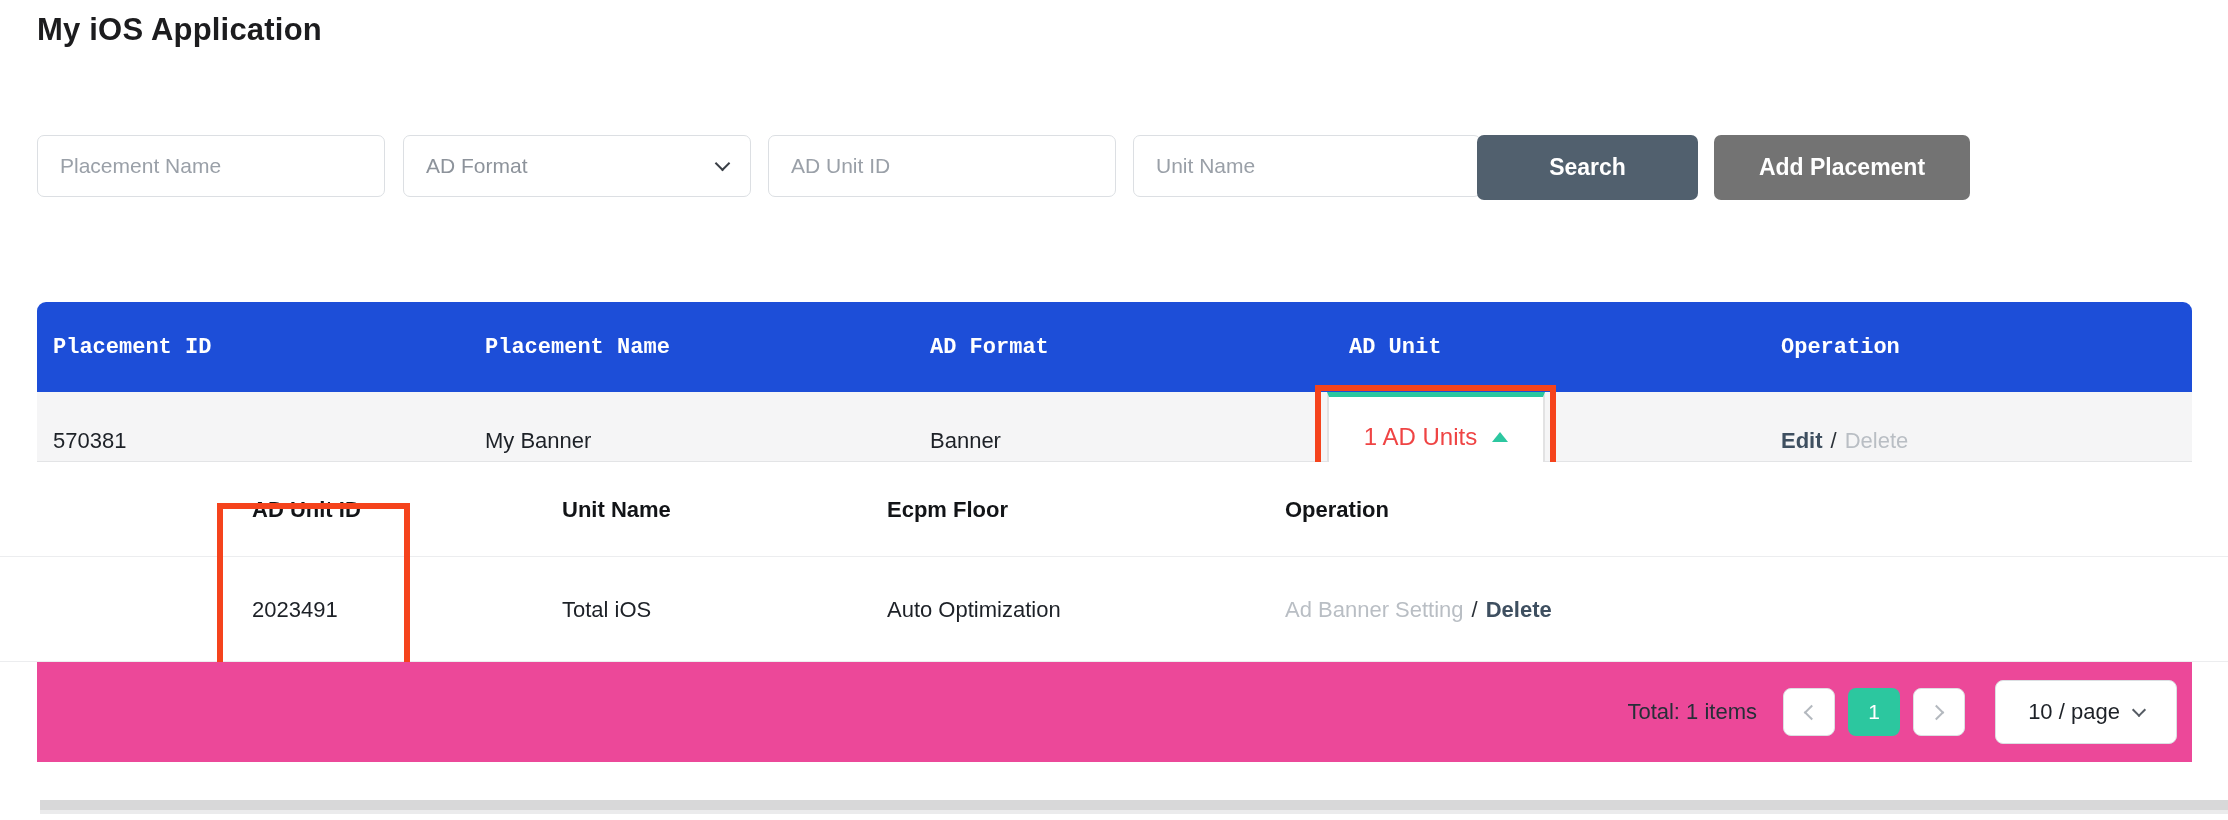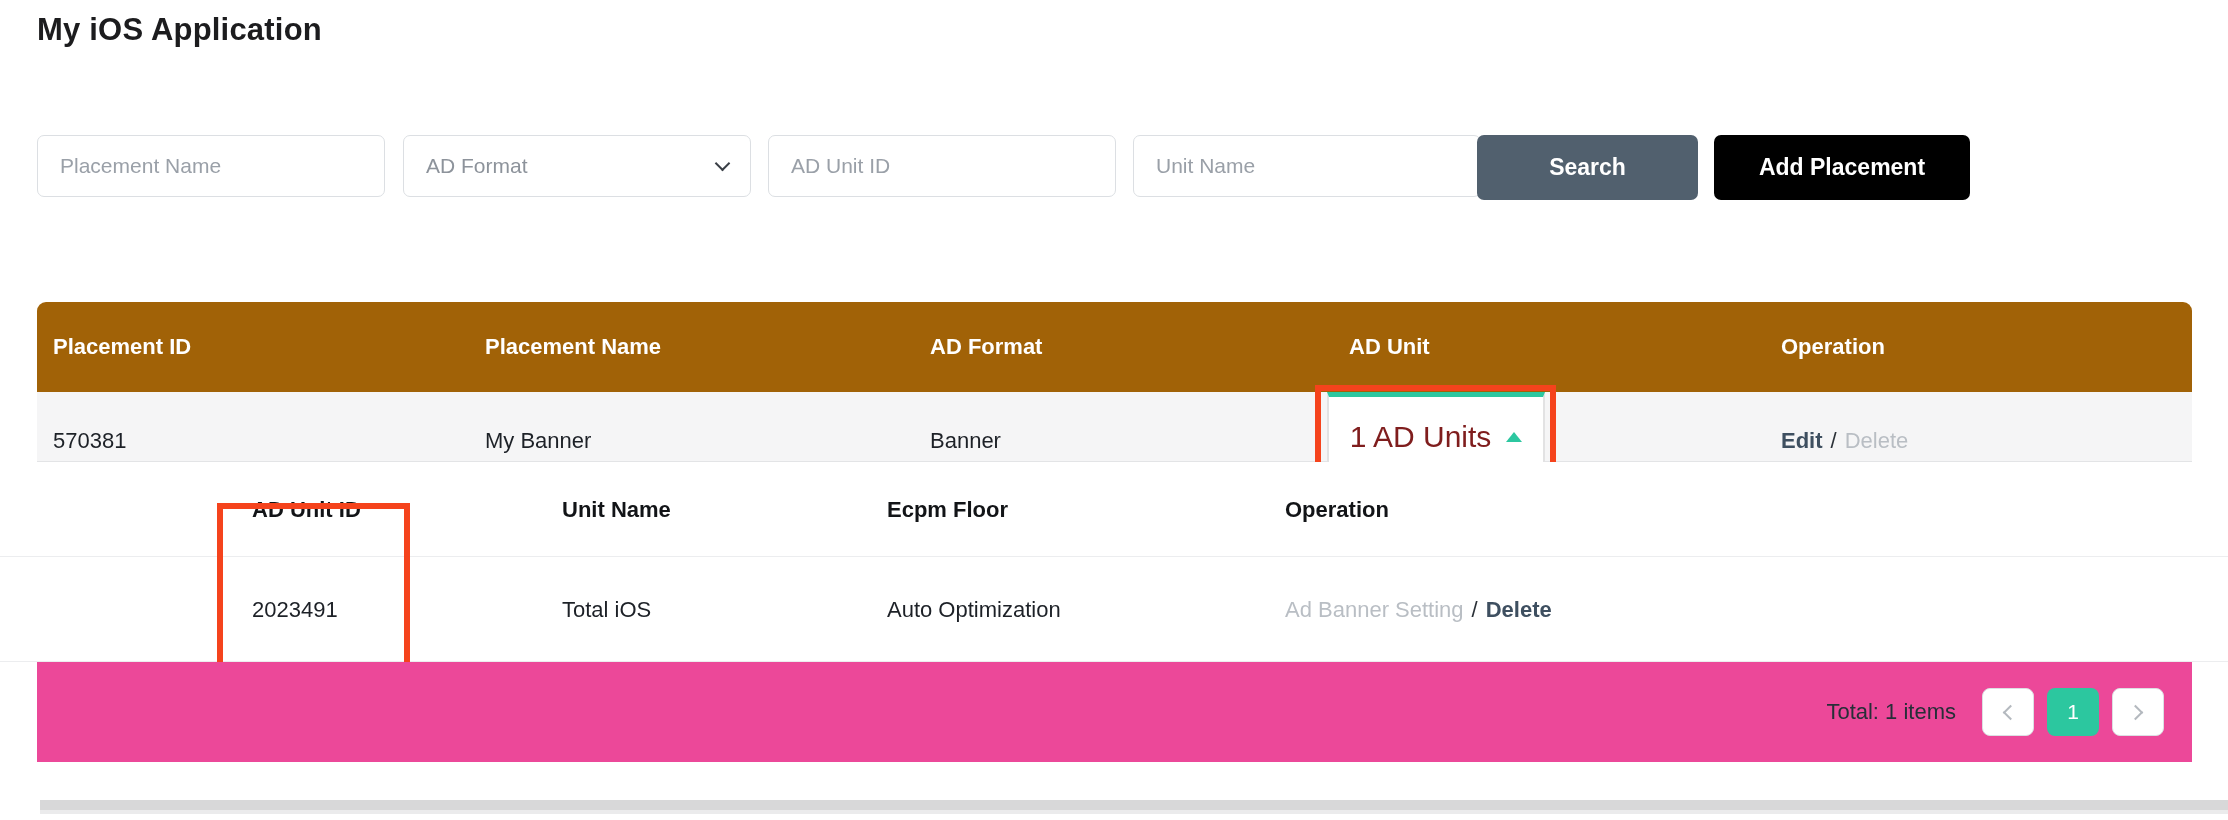--- a/index.html
+++ b/index.html
@@ -16,42 +16,42 @@
     font-family:"Liberation Sans", sans-serif; font-size:21px; color:#1d2127;
     padding:0 22px; outline:none;
   }
   .filter-input::placeholder { color:#9aa0a8; opacity:1; }
   .filter-select { display:flex; align-items:center; justify-content:space-between; color:#8d939b; cursor:pointer; }
   .pos-f1 { left:37px; } .pos-f2 { left:403px; } .pos-f3 { left:768px; } .pos-f4 { left:1133px; }
 
   .btn { position:absolute; top:135px; height:65px; border:none; border-radius:7px;
          color:#fff; font-family:"Liberation Sans", sans-serif; font-size:23px; font-weight:600; cursor:pointer; }
   .btn-search { left:1477px; width:221px; background:#51606e; }
-  .btn-add { left:1714px; width:256px; background:#000000; }
+  .btn-add { left:1714px; width:256px; background:#737373; }
 
   
   .chev { display:inline-block; width:11px; height:11px; border-right:2px solid #3a3f46; border-bottom:2px solid #3a3f46; }
   .chev-down { transform:rotate(45deg); margin-top:-6px; }
   .chev-left { transform:rotate(135deg); border-color:#b4b9bf; margin-left:5px; }
   .chev-right { transform:rotate(-45deg); border-color:#b4b9bf; margin-right:5px; }
   .chev-down-sm { transform:rotate(45deg); border-color:#555b63; width:10px; height:10px; margin-top:-5px; margin-left:14px; }
 
   
   .table { position:absolute; left:37px; top:302px; width:2155px; }
-  .thead { position:relative; height:90px; background:#a16207; border-radius:9px 9px 0 0; }
+  .thead { position:relative; height:90px; background:#1d4ed8; border-radius:9px 9px 0 0;font-family:Liberation Mono, monospace; }
   .th { position:absolute; top:0; height:90px; display:flex; align-items:center; color:#fff; font-size:22px; font-weight:600; }
   .c1 { left:16px; } .c2 { left:448px; } .c3 { left:893px; } .c4 { left:1312px; } .c5 { left:1744px; }
 
   .trow { position:relative; height:70px; background:#f5f5f6; border-bottom:1px solid #e3e4e6; }
   .td { position:absolute; top:0; height:98px; display:flex; align-items:center; font-size:22px; color:#1d2127; }
 
   .adunits-pop { position:absolute; left:1290px; top:90px; width:218px; height:84px; background:#fff;
     border-top:5px solid #2cc7a0; border-left:2px solid #e2e2e3; border-right:2px solid #e2e2e3;
     display:flex; align-items:center; justify-content:center; gap:15px; cursor:pointer; }
-  .adunits-label { color:#7f1d1d; font-size:30px; }
+  .adunits-label { color:#ef4444; font-size:24px; }
   .tri-up { width:0; height:0; border-left:8px solid transparent; border-right:8px solid transparent; border-bottom:10px solid #2cc7a0; }
 
   .link-strong { color:#3e4f60; font-weight:700; cursor:pointer; }
   .link-disabled { color:#b9bec4; }
   .op-sep { color:#2b3138; padding:0 8px; }
 
   
   .subhead { position:relative; height:95px; background:#fff; }
   .subrow { position:relative; height:105px; background:#fff;text-align:right; }
   .sh { position:absolute; top:0; height:95px; display:flex; align-items:center; font-size:22px; font-weight:700; color:#121417; }
@@ -146,20 +146,24 @@
 
     <div class="pager">
       <span class="total-text">Total: 1 items</span>
       <div class="pg-btn">
         <span class="chev chev-left"></span>
       </div>
       <div class="pg-current">1</div>
       <div class="pg-btn">
         <span class="chev chev-right"></span>
       </div>
+      <div class="pg-size">
+        <span>10 / page</span>
+        <span class="chev chev-down-sm"></span>
+      </div>
     </div>
   </div>
 
   <div class="bottom-scrollbar">
     <div class="sb-thumb"></div>
     <div class="sb-track"></div>
   </div>
 
 </div>
 

